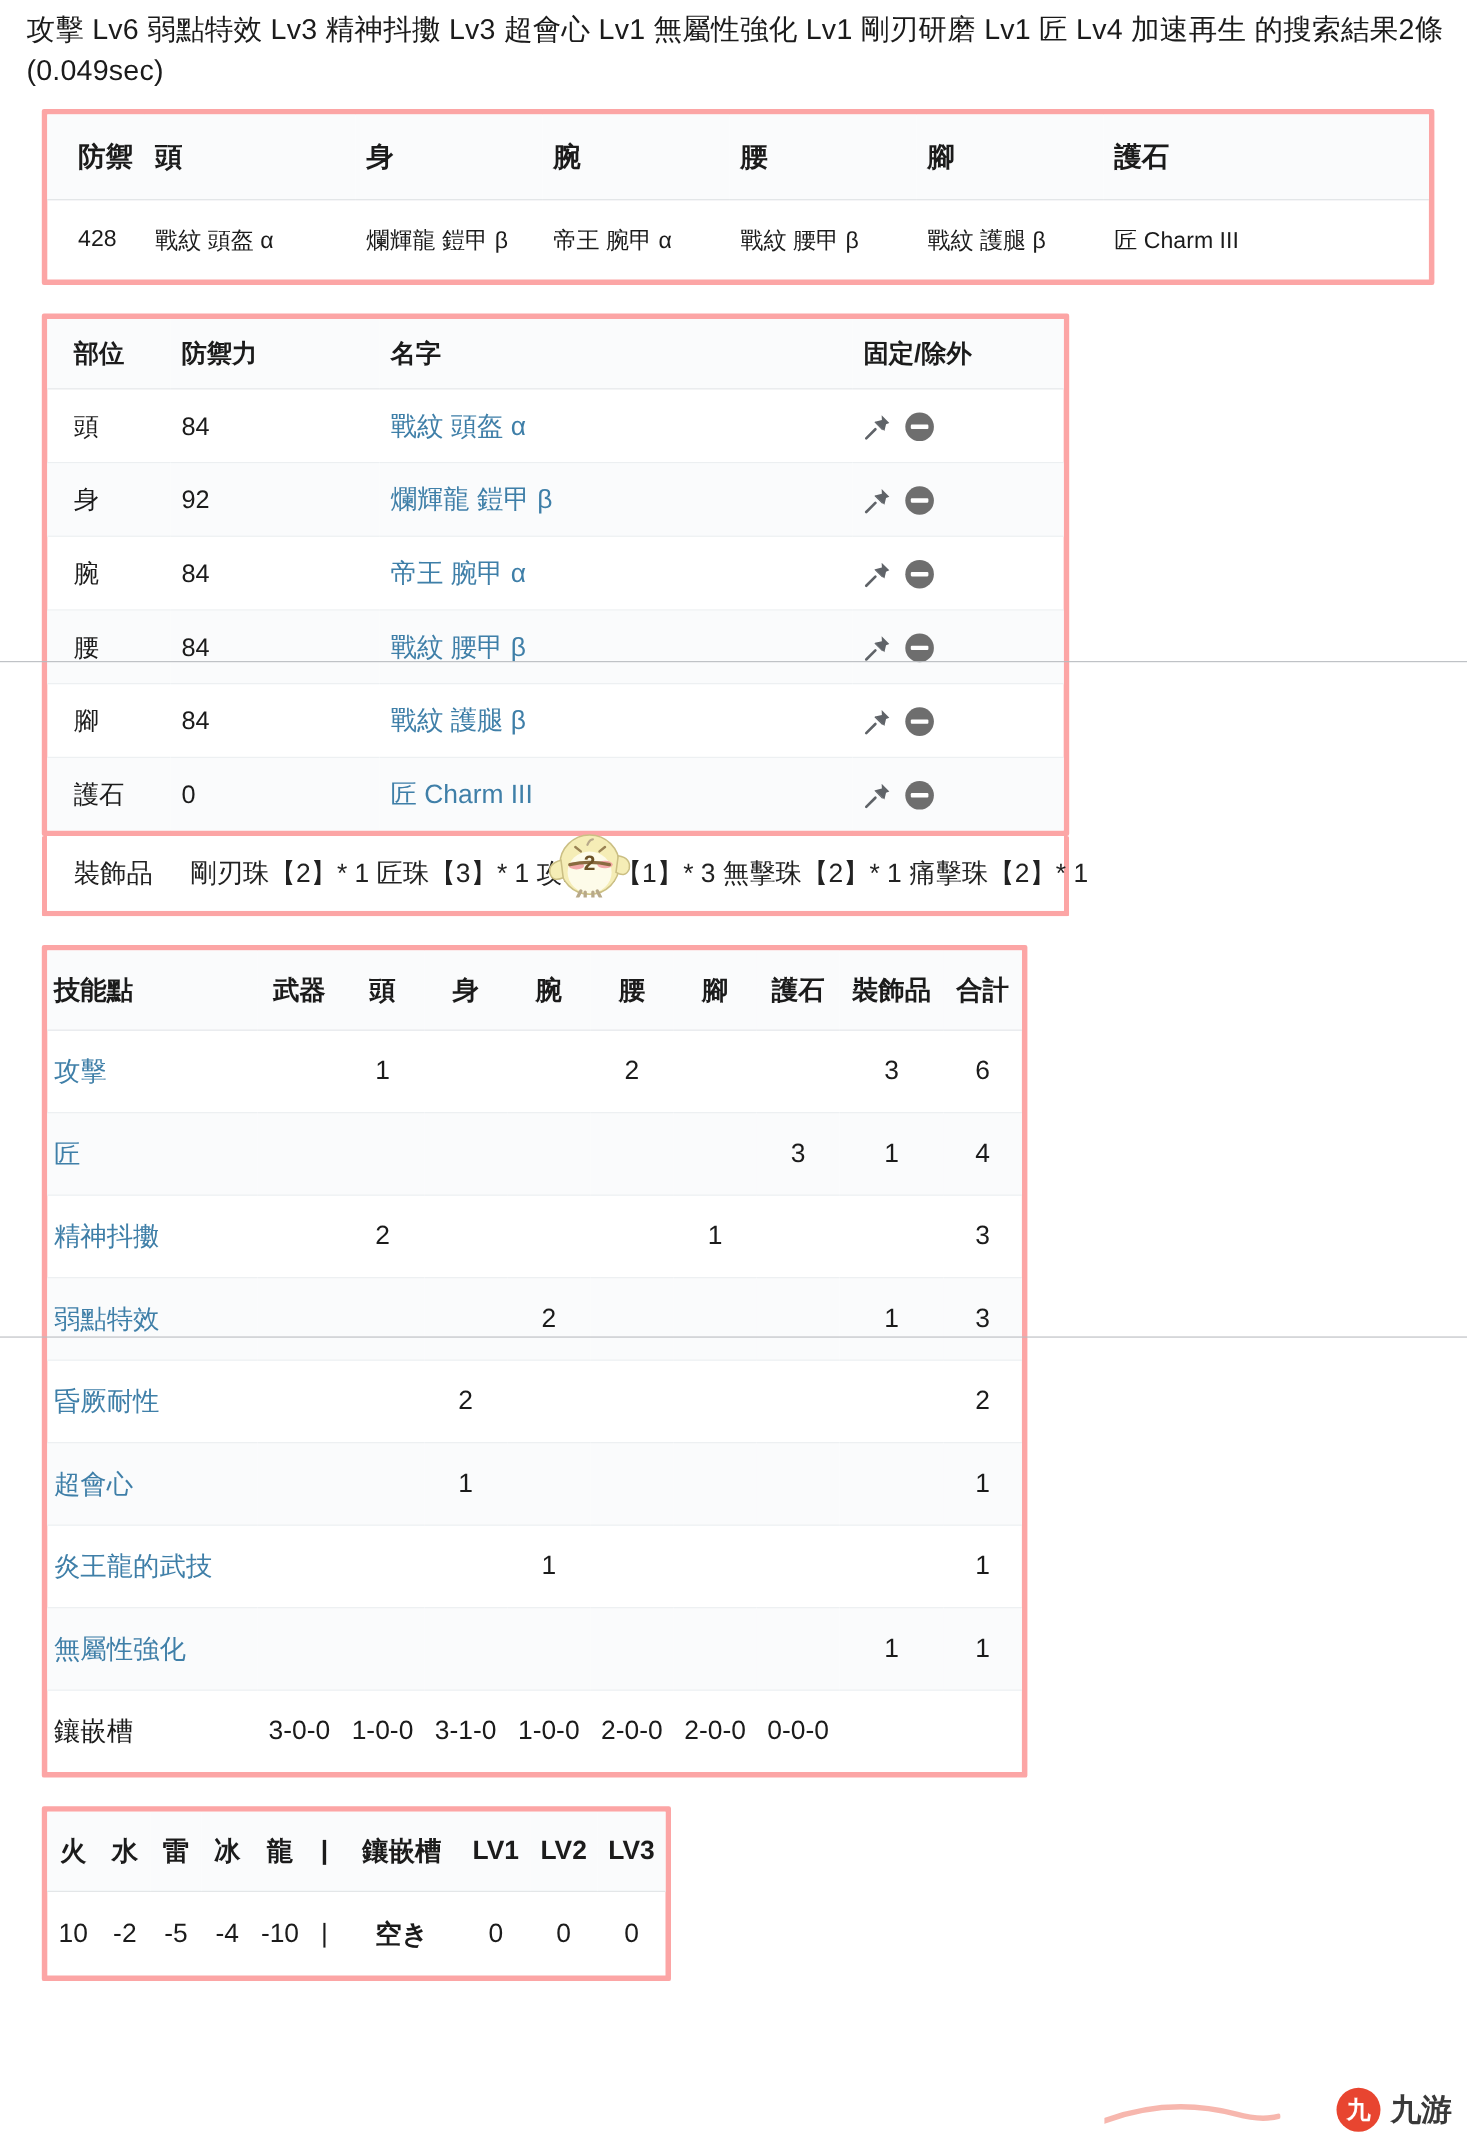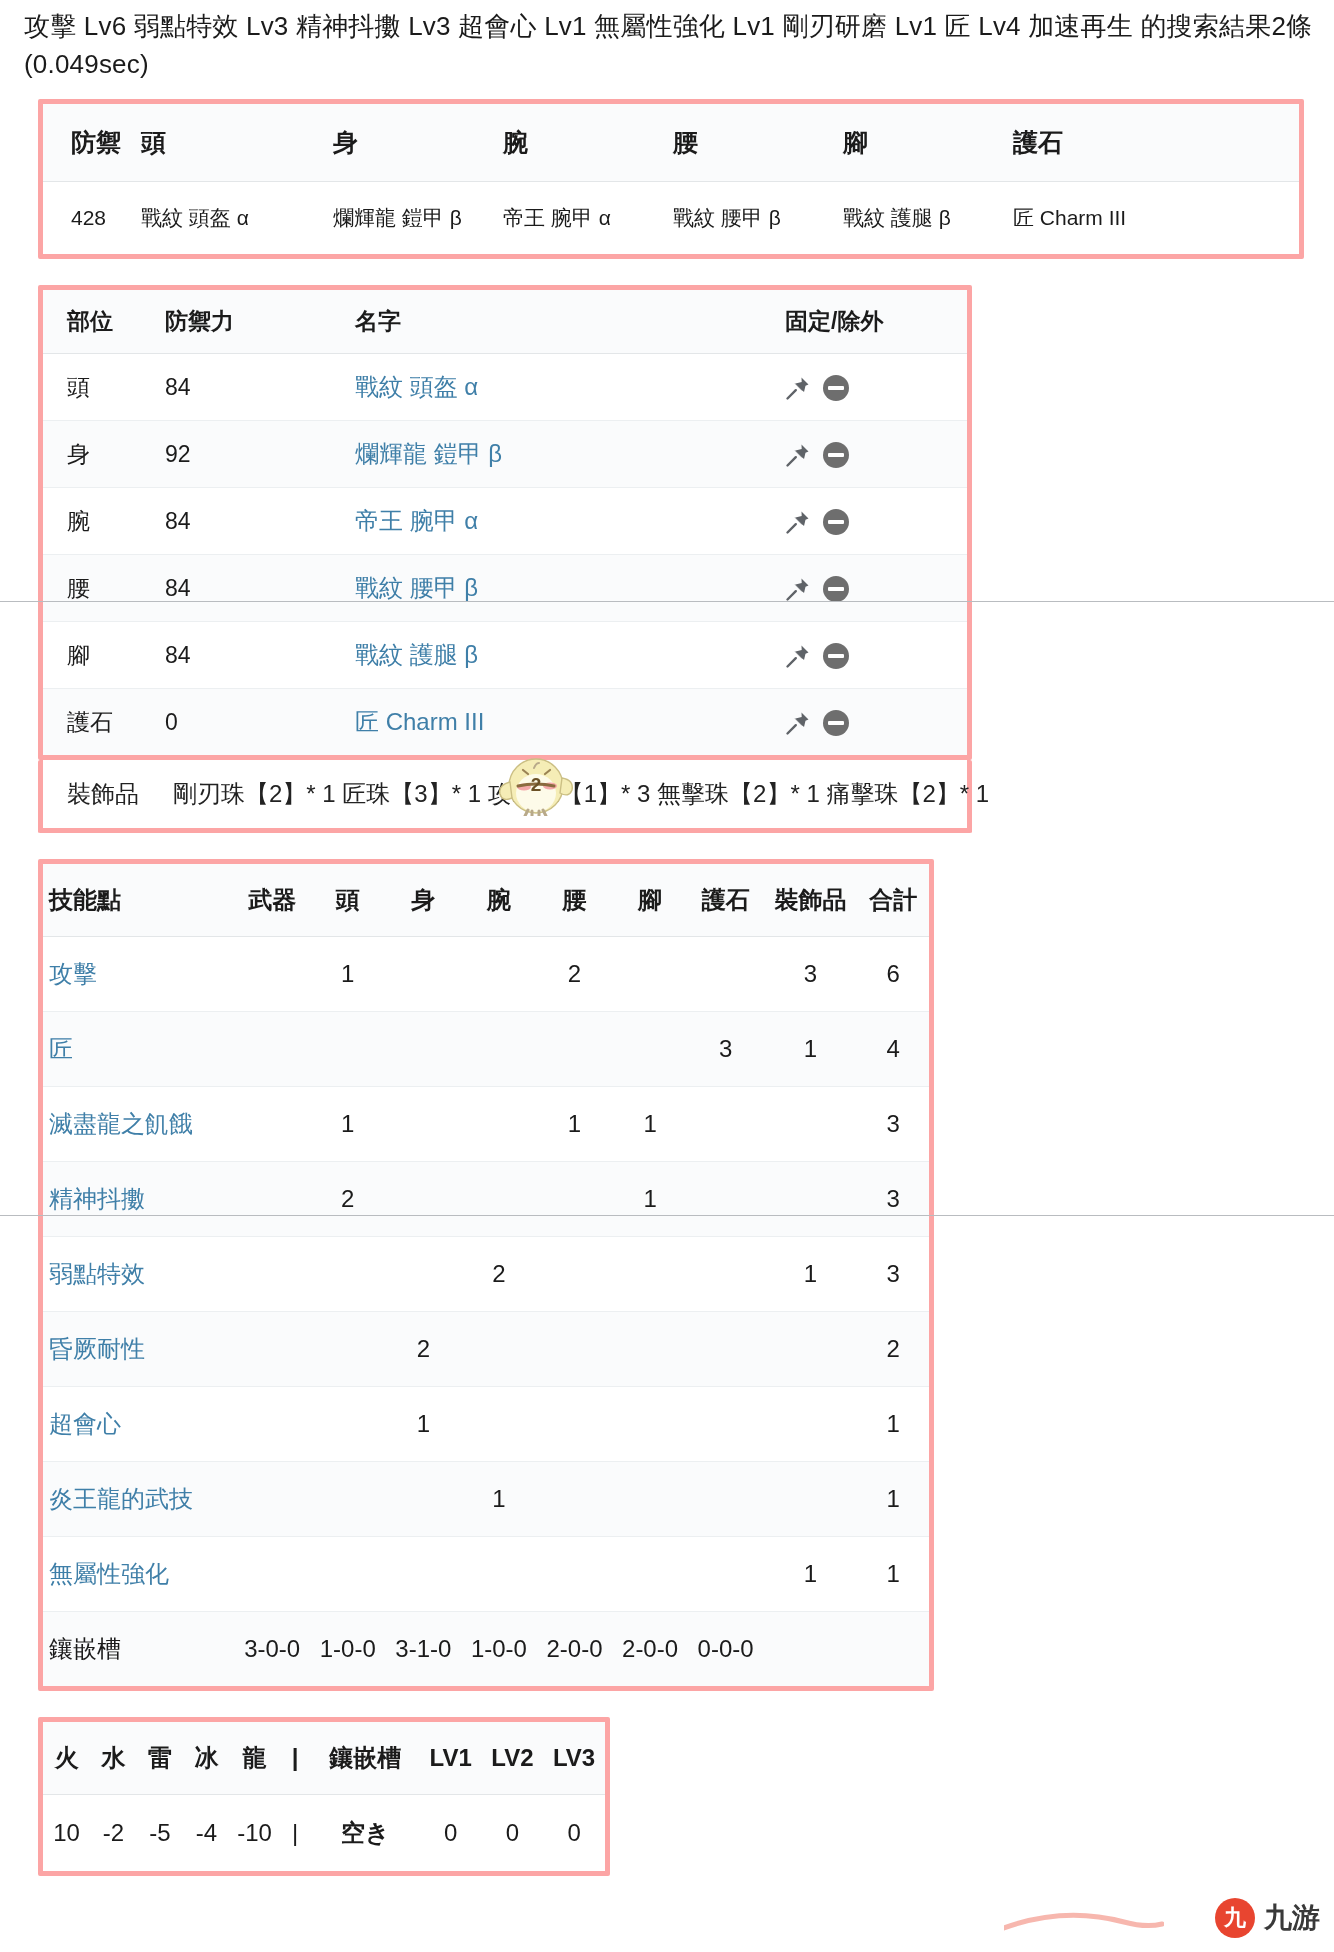--- a/index.html
+++ b/index.html
@@ -331,32 +331,20 @@
           <td class="s-col"></td>
           <td class="s-col"></td>
           <td class="s-col"></td>
           <td class="s-col"></td>
           <td class="s-col"></td>
           <td class="s-col">3</td>
           <td class="s-deco">1</td>
           <td class="s-total">4</td>
         </tr>
         <tr>
-          <td class="s-name"><a class="lnk" href="#">滅盡龍之飢餓</a></td>
-          <td class="s-col"></td>
-          <td class="s-col">1</td>
-          <td class="s-col"></td>
-          <td class="s-col"></td>
-          <td class="s-col">1</td>
-          <td class="s-col">1</td>
-          <td class="s-col"></td>
-          <td class="s-deco"></td>
-          <td class="s-total">3</td>
-        </tr>
-        <tr>
           <td class="s-name"><a class="lnk" href="#">精神抖擻</a></td>
           <td class="s-col"></td>
           <td class="s-col">2</td>
           <td class="s-col"></td>
           <td class="s-col"></td>
           <td class="s-col"></td>
           <td class="s-col">1</td>
           <td class="s-col"></td>
           <td class="s-deco"></td>
           <td class="s-total">3</td>

